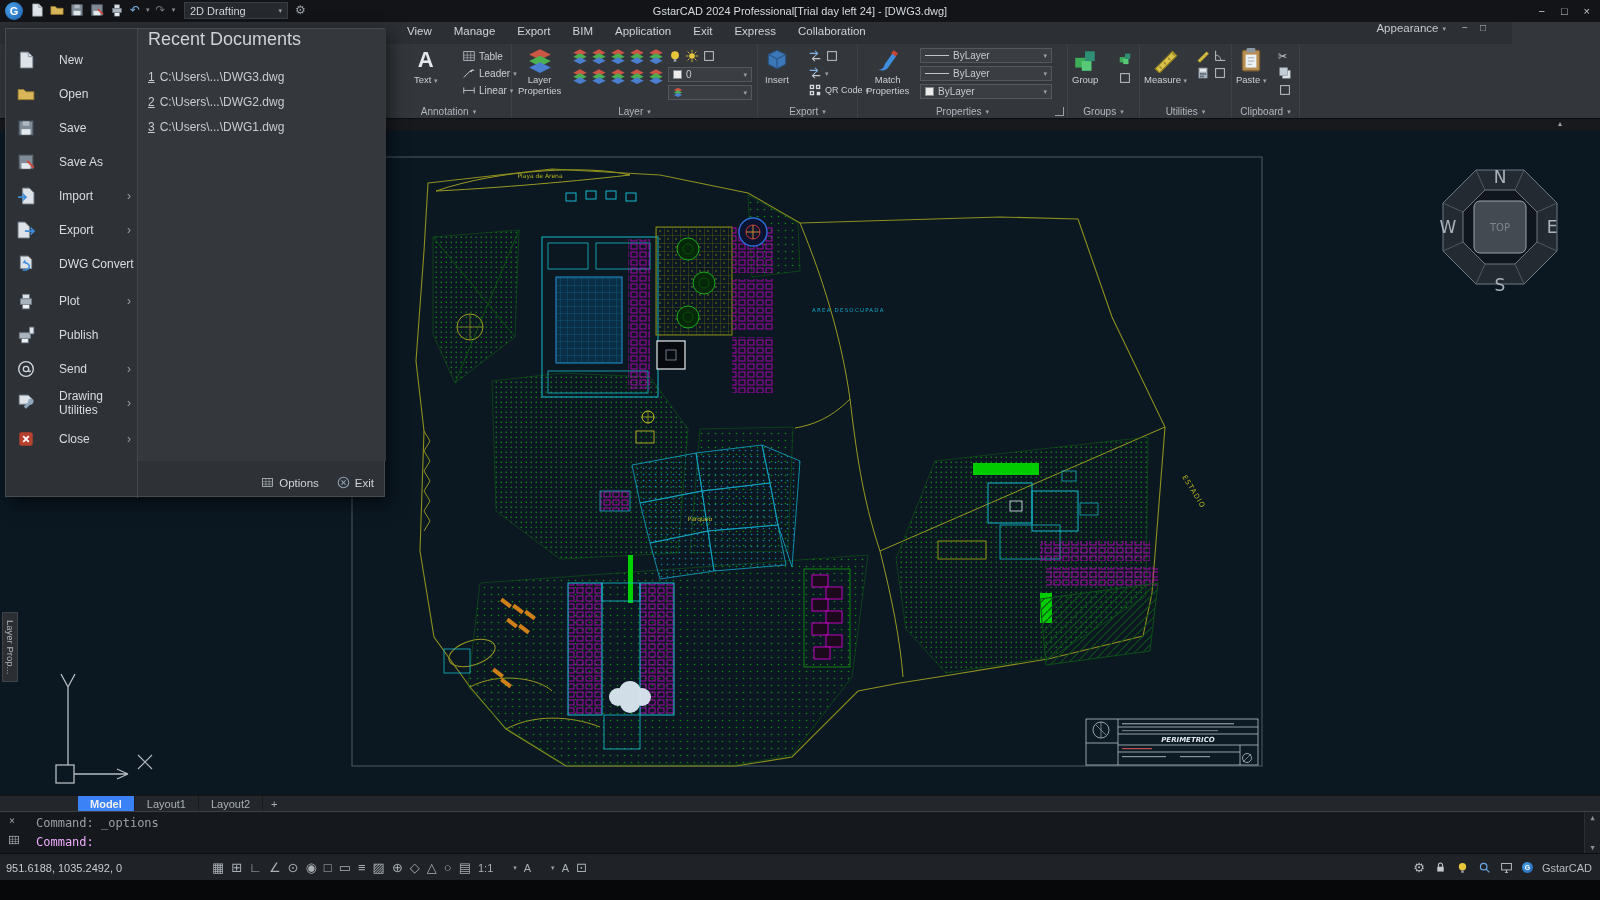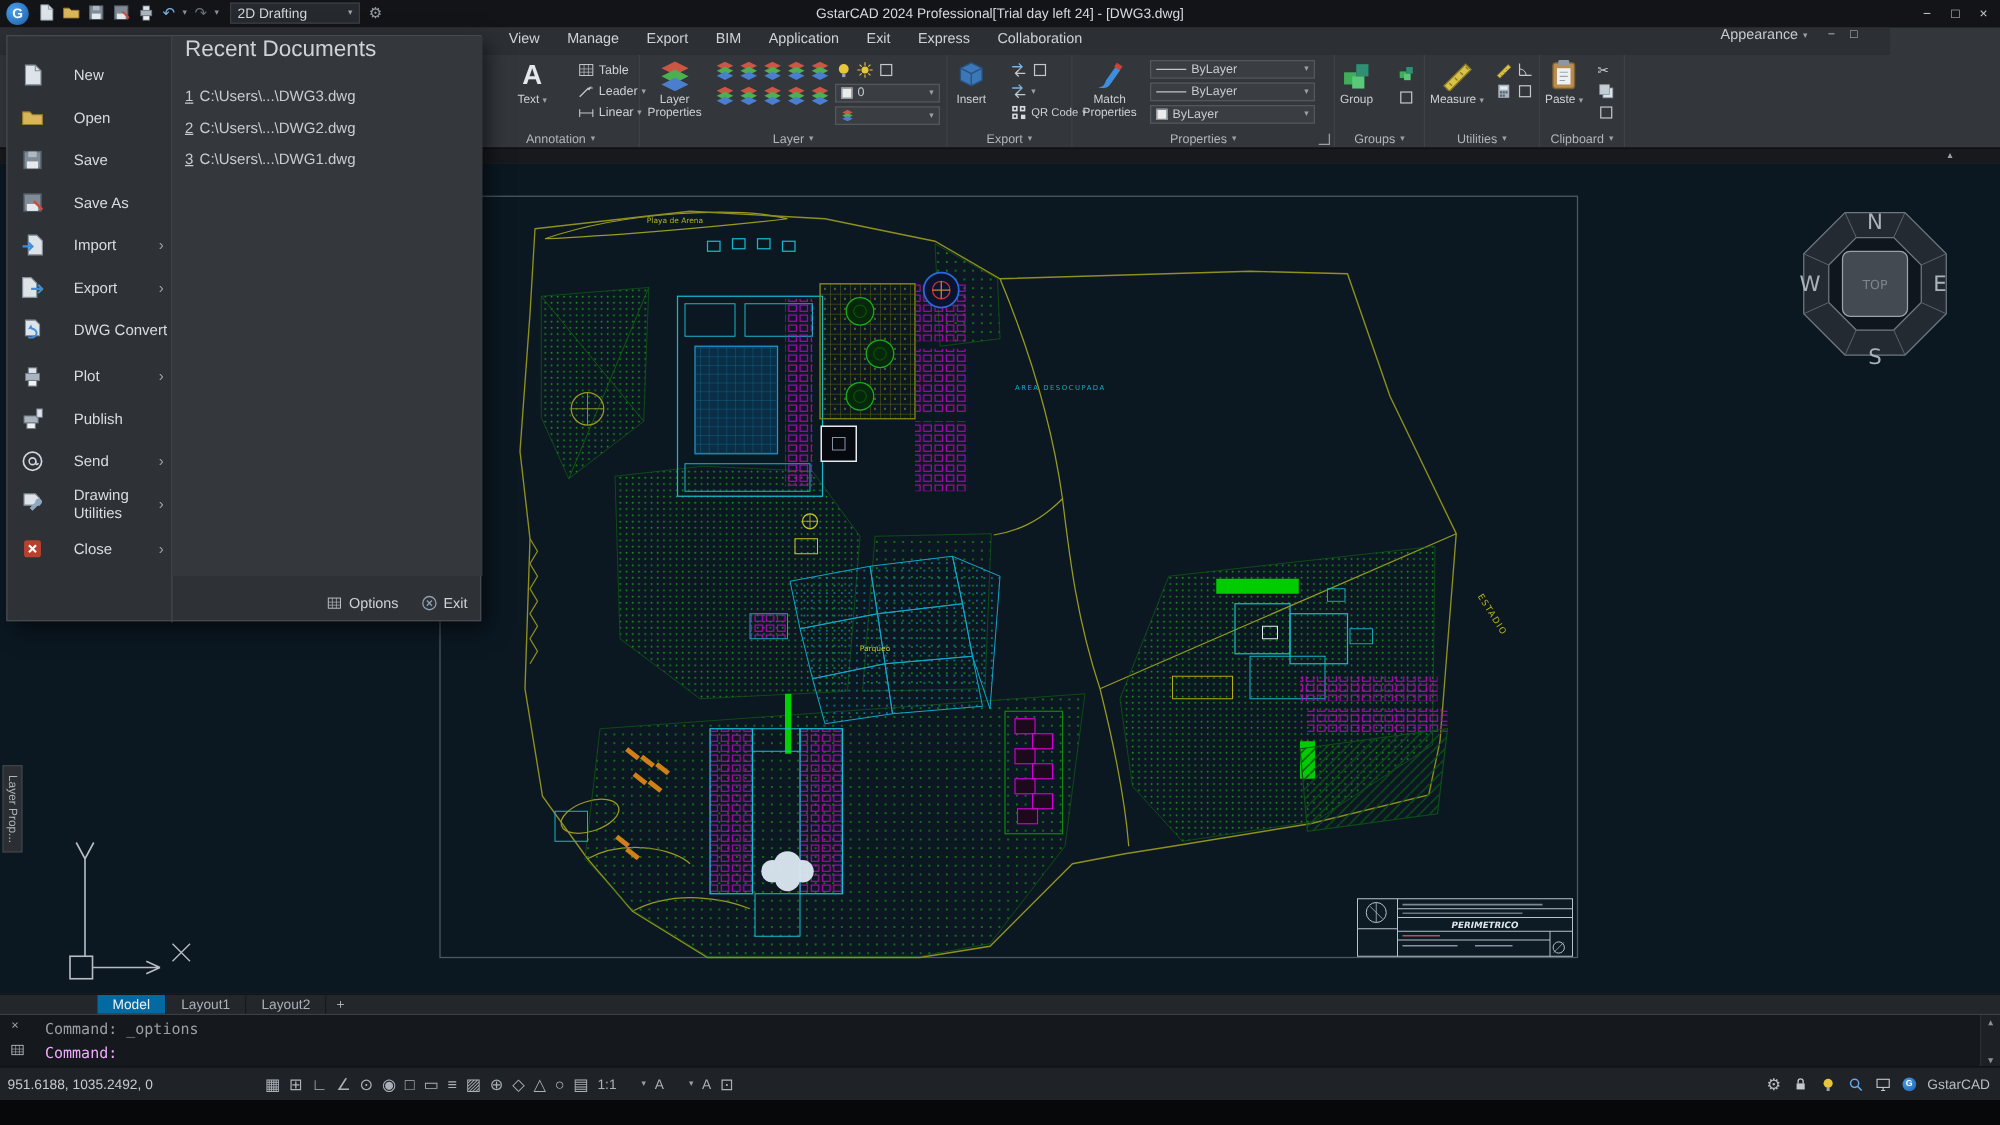--- a/index.html
+++ b/index.html
@@ -53,21 +53,21 @@
 
 .canvas{position:absolute;left:0;top:131px;width:1600px;height:664px;background:#0b1822}
 .canvas svg{position:absolute;left:0;top:0}
 .svgt{font-family:"DejaVu Sans",sans-serif}
 .sidetab{position:absolute;left:2px;top:481px;width:16px;height:70px;background:#2b2f34;border:1px solid #3f4348;color:#b0b6bc;font-size:9.5px;writing-mode:vertical-rl;display:flex;align-items:center;justify-content:center;z-index:5}
 
 
 .layoutbar{position:absolute;left:0;top:795px;width:1600px;height:16px;background:#23262b;border-top:1px solid #121418;display:flex;align-items:center;font-size:11px;color:#a9b0b6}
 .layoutbar .tabs{display:flex;margin-left:78px;height:16px;align-items:stretch}
 .ltab{padding:0 12px;display:flex;align-items:center;border-right:1px solid #17191d}
-.ltab.active{background:#0369a1;color:#eef1f4;font-weight:normal}
+.ltab.active{background:#3b82f6;color:#eef1f4;font-weight:bold}
 .addtab{margin-left:8px;font-size:11px;color:#a9b0b6}
 
 
 .cmd{position:absolute;left:0;top:811px;width:1600px;height:42px;background:#15181c;border-top:1px solid #3c4046;font-family:"DejaVu Sans Mono","Liberation Mono",monospace;font-size:12px}
 .cmd .gut{position:absolute;left:0;top:0;width:30px;height:42px}
 .cmd .closex{position:absolute;left:9px;top:3px;font-size:10px;color:#9aa0a6}
 .cmd .grip{position:absolute;left:8px;top:22px}
 .cmdline1{position:absolute;left:36px;top:4px;color:#9aa0a6}
 .cmdline2{position:absolute;left:36px;top:23px;color:#f0abfc}
 .cmdsb{position:absolute;right:0;top:0;width:16px;height:42px;background:#1d2125;border-left:1px solid #2b2f34;display:flex;flex-direction:column;justify-content:space-between;align-items:center;font-size:7px;color:#8a9096;padding:2px 0}

